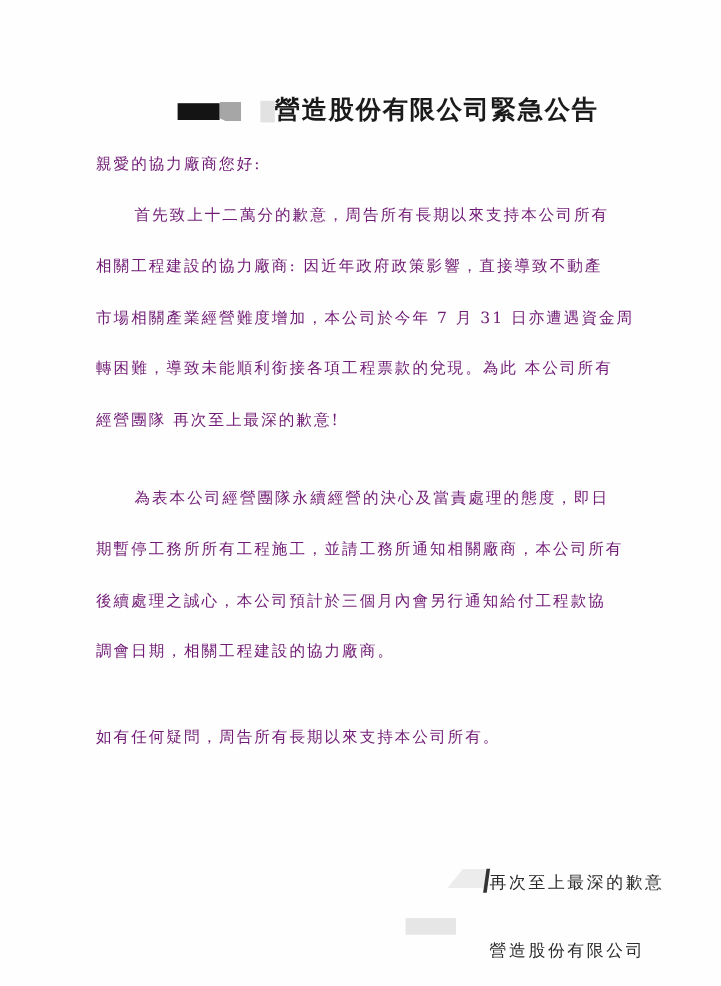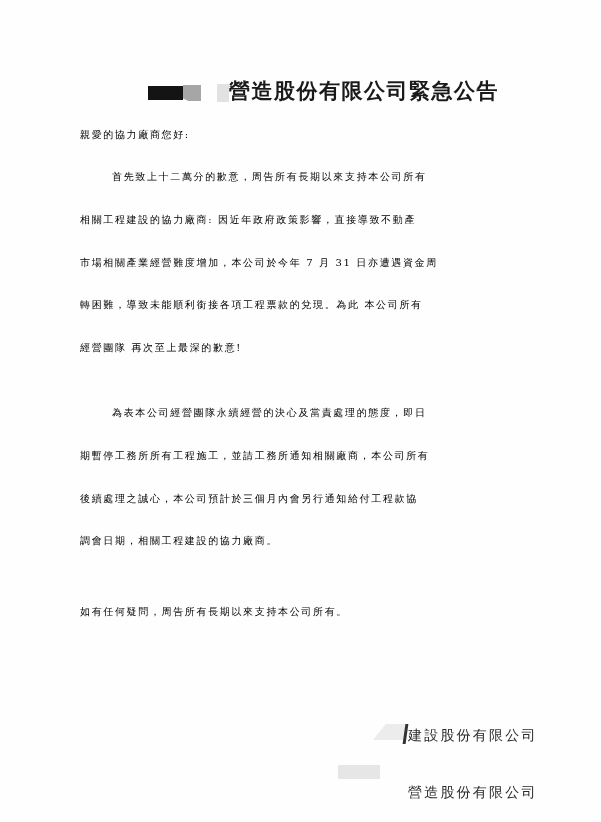--- a/index.html
+++ b/index.html
@@ -50,21 +50,21 @@
       margin-top: 4px;
     }
     .title-text {
       font-size: 21px;
       font-weight: bold;
       letter-spacing: 1.5px;
       color: #1a1a1a;
       margin-left: 0px;
       font-family: "DejaVu Sans", "Liberation Sans", sans-serif;
     }
-    .line { position: absolute; left: 80px; font-size: 10px; letter-spacing: 1.65px; white-space: nowrap; color: #000000; }
+    .line { position: absolute; left: 80px; font-size: 13px; letter-spacing: 1.65px; white-space: nowrap; color: #701a75; }
     .indent { left: 112px; }
     .sig {
       position: absolute;
       font-size: 14px;
       letter-spacing: 2.2px;
       white-space: nowrap;
       color: #2a2a2a;
     }
     .sig-redact-1 {
       position: absolute;
@@ -109,18 +109,18 @@
 
   <div class="line indent" style="top:406px;">為表本公司經營團隊永續經營的決心及當責處理的態度，即日</div>
   <div class="line" style="top:449px;">期暫停工務所所有工程施工，並請工務所通知相關廠商，本公司所有</div>
   <div class="line" style="top:492px;">後續處理之誠心，本公司預計於三個月內會另行通知給付工程款協</div>
   <div class="line" style="top:534px;">調會日期，相關工程建設的協力廠商。</div>
 
   <div class="line" style="top:605px;">如有任何疑問，周告所有長期以來支持本公司所有。</div>
 
   <div class="sig-redact-1"></div>
   <div class="sig-mark"></div>
-  <div class="sig" style="left:408px; top:727px;">建設股份有限公司</div>
+  <div class="sig" style="left:408px; top:727px;">再次至上最深的歉意</div>
 
   <div class="sig-redact-2"></div>
   <div class="sig" style="left:408px; top:766px;margin-top:18px;">營造股份有限公司</div>
 
 </div>
 
 </body></html>

